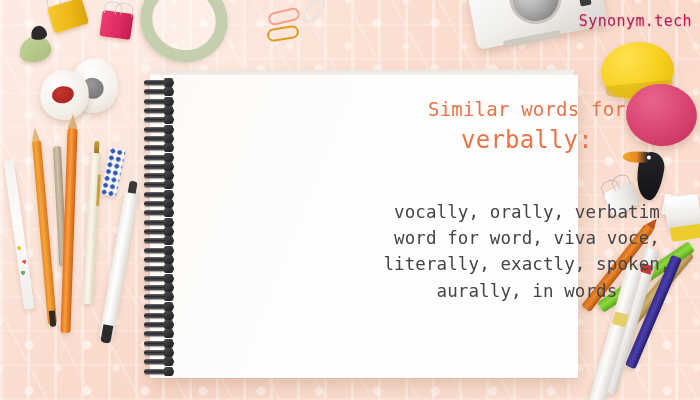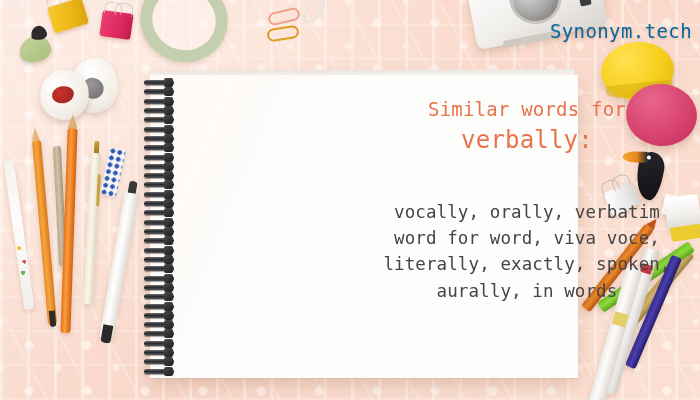--- a/index.html
+++ b/index.html
@@ -450,23 +450,23 @@
     color: #454446;
     font-size: 17.5px;
     line-height: 1.5;
     letter-spacing: .1px;
   }
   .syn-line { white-space: pre; }
 
   
   .logo {
     position: absolute;
-    right: 8px; top: 20px;
-    color: #0369a1;
-    font-size: 19px;
+    right: 8px; top: 12px;
+    color: #be185d;
+    font-size: 15px;
     letter-spacing: .4px;
     text-shadow: 0 1px 2px rgba(190,130,100,.45);
     z-index: 20;
   }
 </style>
 </head>
 <body>
 
 <div id="stage">
 

